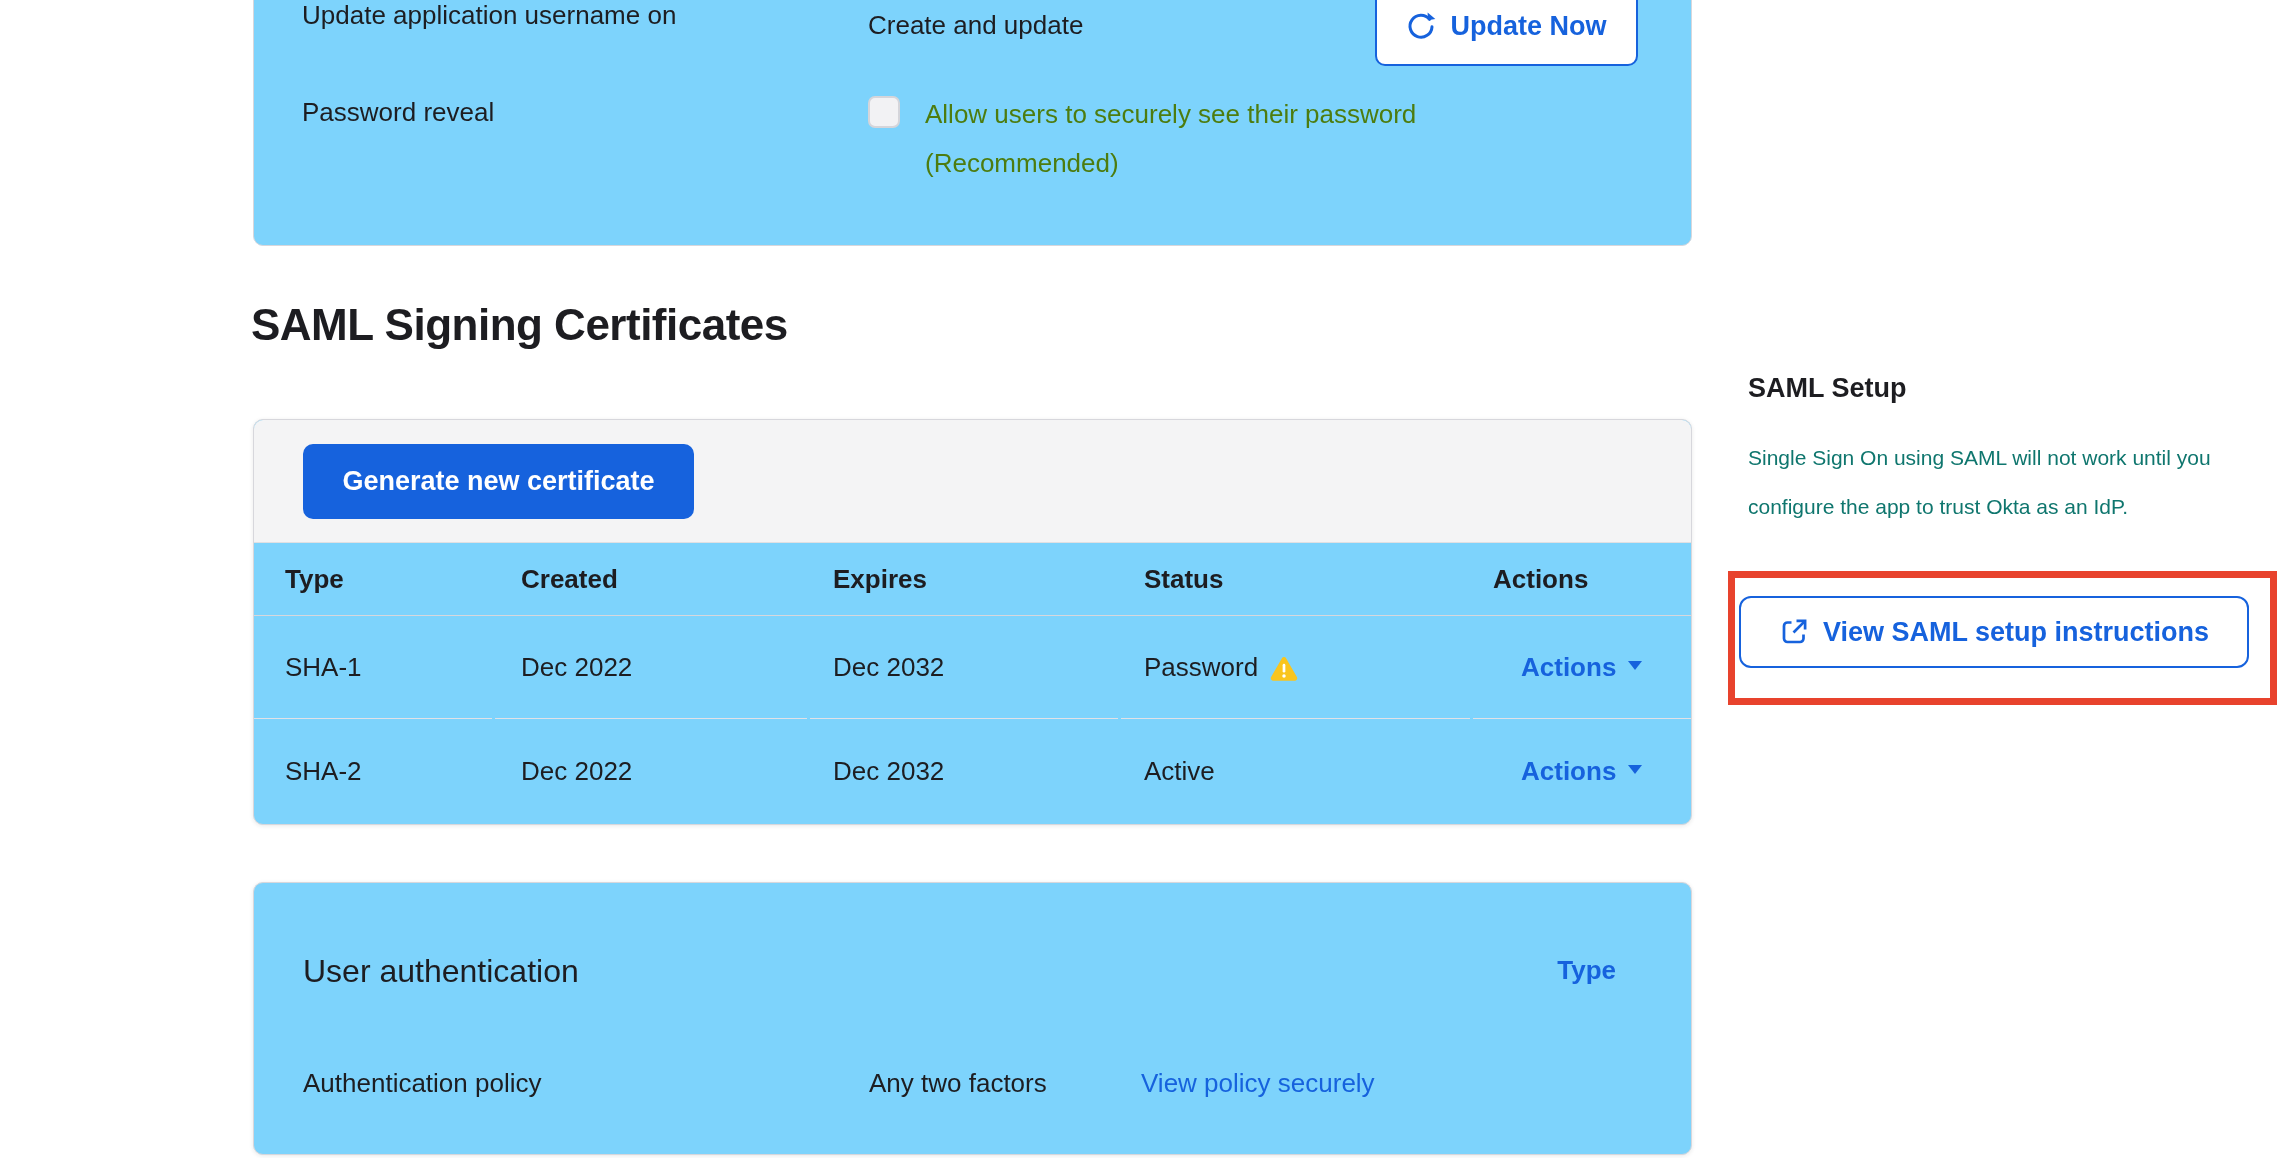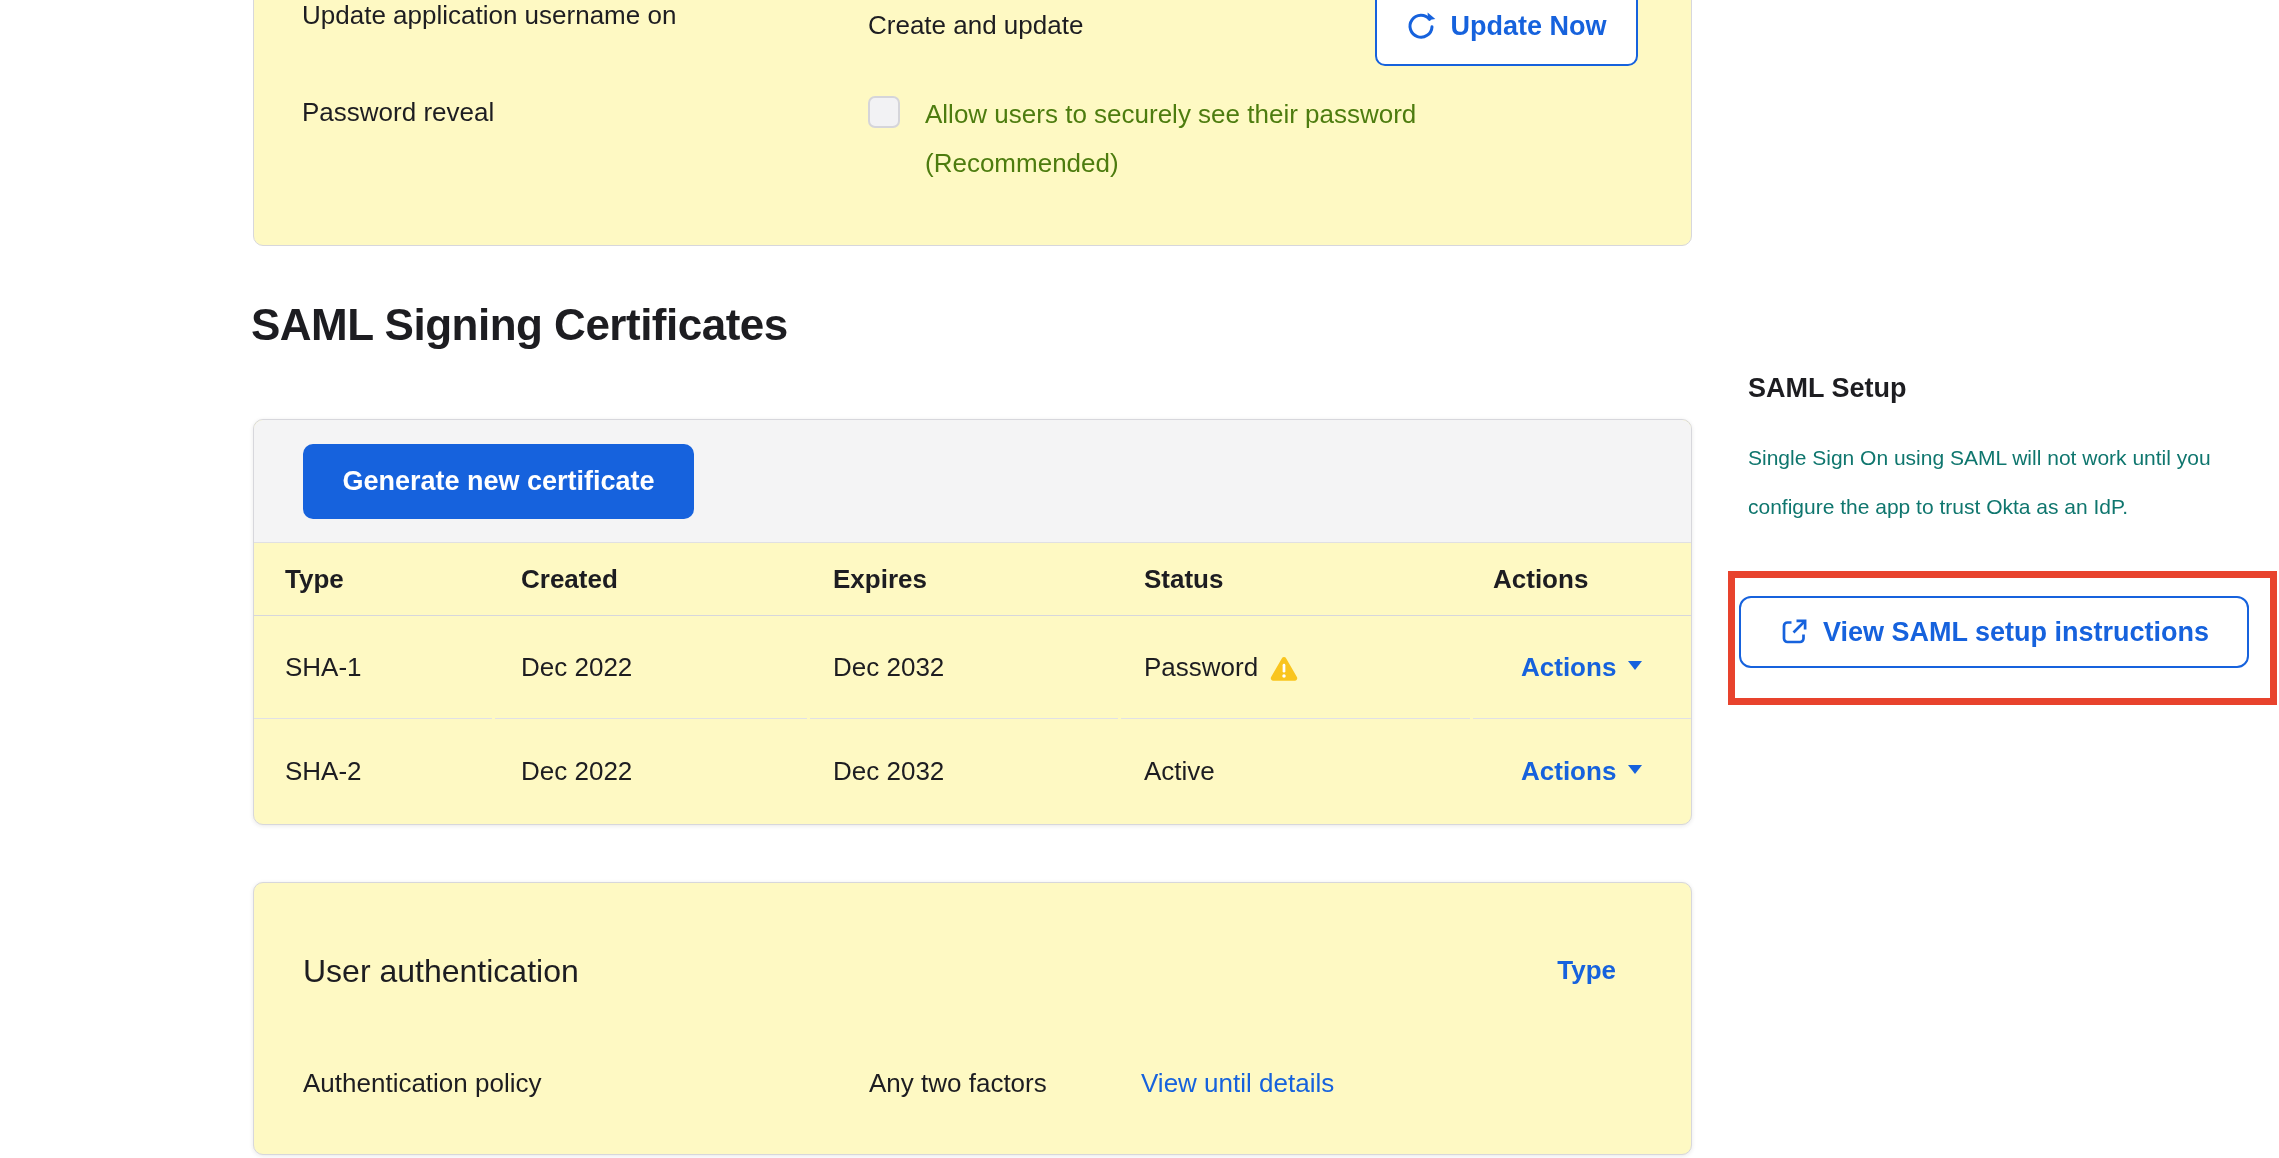--- a/index.html
+++ b/index.html
@@ -4,21 +4,21 @@
 <style>
   html,body{margin:0;padding:0;background:#ffffff;}
   .page{
     position:relative;width:2279px;height:1158px;overflow:hidden;
     font-family:"Liberation Sans", sans-serif;color:#1d1d21;background:#fff;
   }
   .abs{position:absolute;}
 
   
   .panel{
-    position:absolute;background:#fef9c3;border:1px solid #d7d7dc;border-radius:10px;
+    position:absolute;background:#7dd3fc;border:1px solid #d7d7dc;border-radius:10px;
   }
   .panel.shadow{box-shadow:0 1px 4px rgba(29,29,33,.10);}
 
   .label-text{font-size:26px;line-height:30px;color:#1d1d21;}
   .muted{color:#4d7c0f;}
 
   
   .btn-outline{
     position:absolute;display:flex;align-items:center;justify-content:center;gap:14px;
     background:#fff;border:2px solid #1662dd;border-radius:10px;
@@ -180,17 +180,17 @@
     </span>
     <span>View SAML setup instructions</span>
   </button>
 
   <div class="panel shadow" style="left:253px;top:882px;width:1437px;height:271px;">
     <div class="ua-title">User authentication</div>
     <a class="ua-edit link bold">Type</a>
     <div class="ua-row">
       <span class="ua-label">Authentication policy</span>
       <span class="ua-value">Any two factors</span>
-      <a class="ua-link link">View until details</a>
+      <a class="ua-link link">View policy securely</a>
     </div>
   </div>
 
 </div>
 
 </body></html>

